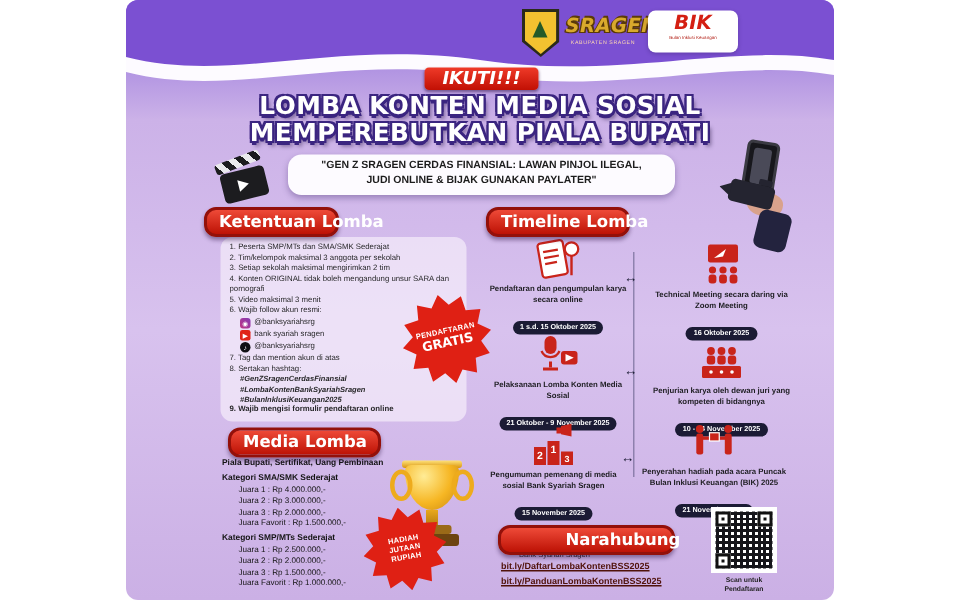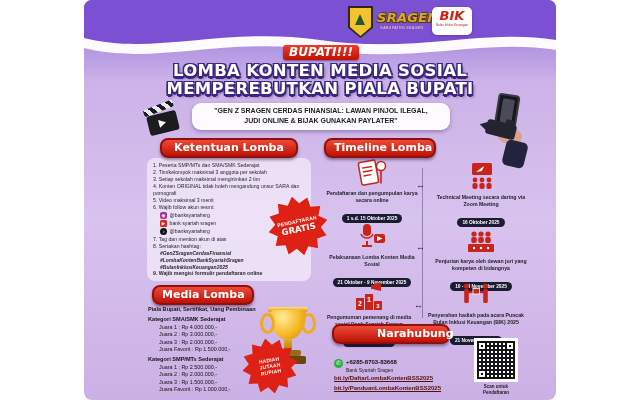--- a/index.html
+++ b/index.html
@@ -26,21 +26,21 @@
   .crest-inner { position:absolute; left:2px; top:2px; width:21px; height:28px;
     background:#f2c230; clip-path:polygon(0 0,100% 0,100% 68%,50% 100%,0 68%); }
   .crest-mark { position:absolute; left:7px; top:8px; width:0; height:0;
     border-left:5px solid transparent; border-right:5px solid transparent; border-bottom:11px solid #245a28; }
 
   .sragen-logo { position:absolute; left:293px; top:10px; width:50px; text-align:center; z-index:5; }
   .sragen-word { font-family:"DejaVu Sans", sans-serif; font-weight:bold; font-style:italic; font-size:13px; color:#d9a92c;
     text-shadow:1px 1px 0 #5a3a08, -1px 1px 0 #5a3a08, 1px -1px 0 #5a3a08; letter-spacing:.3px; }
   .sragen-tag { font-size:3.5px; color:#ffd9b0; letter-spacing:.4px; margin-top:1px; }
 
-  .bik-logo { position:absolute; left:348px; top:7px; width:40px; height:28px; background:#fff; border-radius:5px;
+  .bik-logo { position:absolute; left:348px; top:7px; width:60px; height:28px; background:#fff; border-radius:5px;
     text-align:center; z-index:5; box-shadow:0 1px 3px rgba(40,20,80,.3); padding-top:1px; }
   .bik-word { font-family:"DejaVu Sans", sans-serif; font-weight:bold; font-style:italic; font-size:13px; color:#d41f12; line-height:15px; }
   .bik-tag { font-size:3px; color:#b01a10; }
 
   
   .kicker { position:absolute; left:199px; top:45px; width:76px; text-align:center; z-index:6;
     background:linear-gradient(180deg,#ef3a28,#c11004); color:#fff; font-family:"DejaVu Sans", sans-serif;
     font-weight:bold; font-style:italic; font-size:12px; padding:0 2px 1px; border-radius:3px;
     box-shadow:0 1px 2px rgba(40,10,60,.5); }
   .title { position:absolute; width:472px; text-align:center; font-family:"DejaVu Sans", sans-serif; font-weight:bold;
@@ -71,24 +71,24 @@
   .phone-hand { position:absolute; left:412px; top:94px; z-index:4; }
   .ph-phone { width:22px; height:36px; background:#17171c; border:2px solid #3a3a42; border-radius:4px; transform:rotate(9deg); }
   .ph-screen { margin:3px auto; width:12px; height:24px; background:#4a4a58; border-radius:2px; }
   .ph-hand { position:absolute; left:2px; top:34px; width:24px; height:16px; background:#d9a28c; border-radius:45%; transform:rotate(9deg); }
   .ph-sleeve { position:absolute; left:8px; top:47px; width:22px; height:26px; background:#23233e; border-radius:5px; transform:rotate(14deg); }
 
   
   .pill { position:absolute; background:linear-gradient(180deg,#ee4a38,#bd1205); border:2px solid #93100a; border-radius:8px;
     color:#fff; font-family:"DejaVu Sans", sans-serif; font-weight:bold; font-size:11px; text-align:center;
     padding:1px 8px 2px; box-shadow:0 2px 3px rgba(40,10,60,.45); z-index:7; white-space:nowrap; }
-  .pill-ketentuan { left:76px; top:138px; width:138px; }
+  .pill-ketentuan { left:52px; top:138px; width:90px; }
   .pill-hadiah { left:68px; top:285px; width:102px; }
-  .pill-timeline { left:240px; top:138px; width:112px; }
-  .pill-nara { left:248px; top:324px; width:118px;padding-left:43px; }
+  .pill-timeline { left:240px; top:138px; width:96px; }
+  .pill-nara { left:248px; top:350px; width:118px;padding-left:43px; }
 
   
   .rules { position:absolute; left:63px; top:158px; width:164px; background:rgba(255,251,255,.55); border-radius:8px;
     padding:4px 5px 4px 6px; font-size:5.2px; color:#28282a; line-height:1.35; z-index:6; }
   .rule-bold { font-weight:bold; }
   .soc { display:flex; align-items:center; gap:2.5px; margin:1px 0 1px 7px; }
   .soc-ic { width:7px; height:7px; color:#fff; font-size:4.5px; line-height:7px; text-align:center; flex:0 0 auto; }
   .ig { background:linear-gradient(45deg,#c13584,#833ab4); border-radius:2px; }
   .yt { background:#e02418; border-radius:1.5px; }
   .tt { background:#101014; border-radius:50%; }
@@ -178,21 +178,21 @@
   <div class="sragen-logo">
     <div class="sragen-word">SRAGEN</div>
     <div class="sragen-tag">KABUPATEN SRAGEN</div>
   </div>
 
   <div class="bik-logo">
     <div class="bik-word">BIK</div>
     <div class="bik-tag">Bulan Inklusi Keuangan</div>
   </div>
 
-  <div class="kicker">BUPATI!!!</div>
+  <div class="kicker">IKUTI!!!</div>
   <div class="title t1">LOMBA KONTEN MEDIA SOSIAL</div>
   <div class="title t2">MEMPEREBUTKAN PIALA BUPATI</div>
 
   <div class="theme-box">
     <div>"GEN Z SRAGEN CERDAS FINANSIAL: LAWAN PINJOL ILEGAL,</div>
     <div>JUDI ONLINE &amp; BIJAK GUNAKAN PAYLATER"</div>
   </div>
 
   <div class="clapper"></div>
   <div class="camera"></div>

